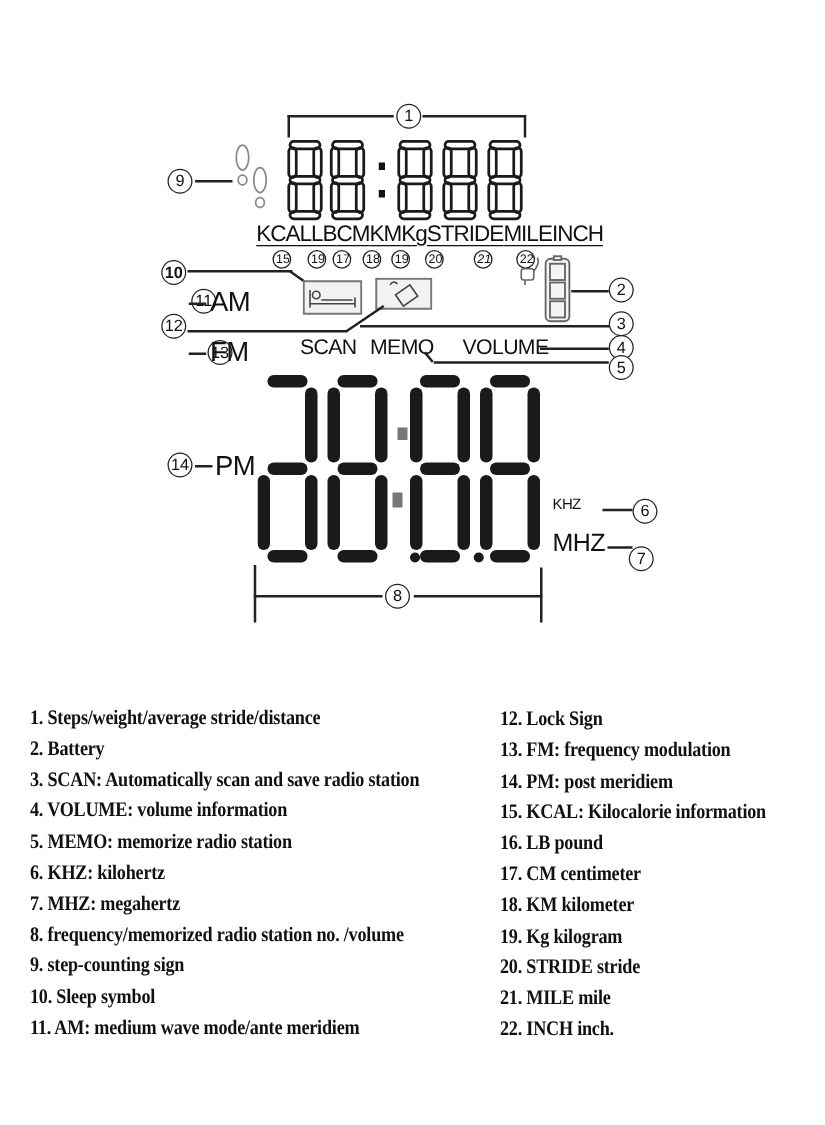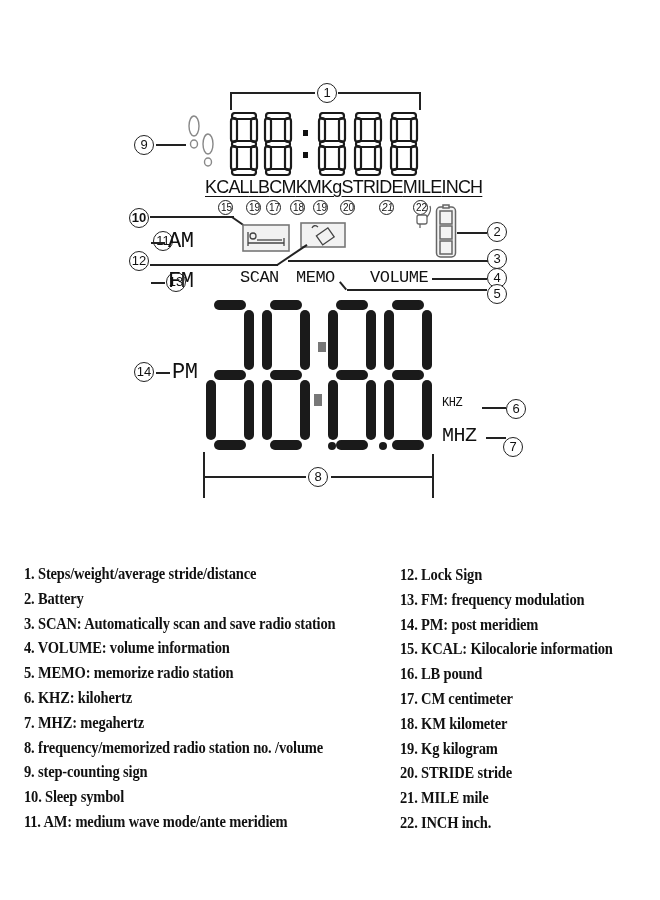--- a/index.html
+++ b/index.html
@@ -1,21 +1,21 @@
 <!DOCTYPE html>
 <html><head>
 <meta charset="utf-8">
 <style>
   html, body { margin: 0; padding: 0; background: #ffffff; }
   body { width: 660px; height: 900px; position: relative; overflow: hidden; font-family: "Liberation Sans", sans-serif; color: #111; }
   .abs { position: absolute; }
   .circ { position: absolute; width: 18px; height: 18px; border: 1.3px solid #222; border-radius: 50%; font-size: 13px; line-height: 18px; text-align: center; font-family: "Liberation Sans", sans-serif; background: #fff; }
   .circ.sm { width: 13px; height: 13px; font-size: 10px; line-height: 13px; text-align: right; }
   .line { position: absolute; background: #222; }
-  .lcdlbl { position: absolute; font-family: Liberation Mono, monospace; font-size: 22px; letter-spacing: -0.5px; }
+  .lcdlbl { position: absolute; font-family: Liberation Sans, sans-serif; font-size: 22px; letter-spacing: -0.5px; }
   .unitrow { position: absolute; top: 177px; left: 205px; font-size: 18px; letter-spacing: -0.8px; white-space: nowrap; }
   .unitrow span { display: inline-block; text-decoration: underline; text-underline-offset: 3px; }
   .seg { fill: #1a1a1a; }
   .legend { position: absolute; font-family: "Liberation Serif", serif; font-weight: bold; font-size: 16.5px; line-height: 24.8px; letter-spacing: -0.2px; transform: scaleX(0.88); transform-origin: left top; }
   .legend div { white-space: nowrap; }
 </style>
 </head>
 <body>
 
 <div>

